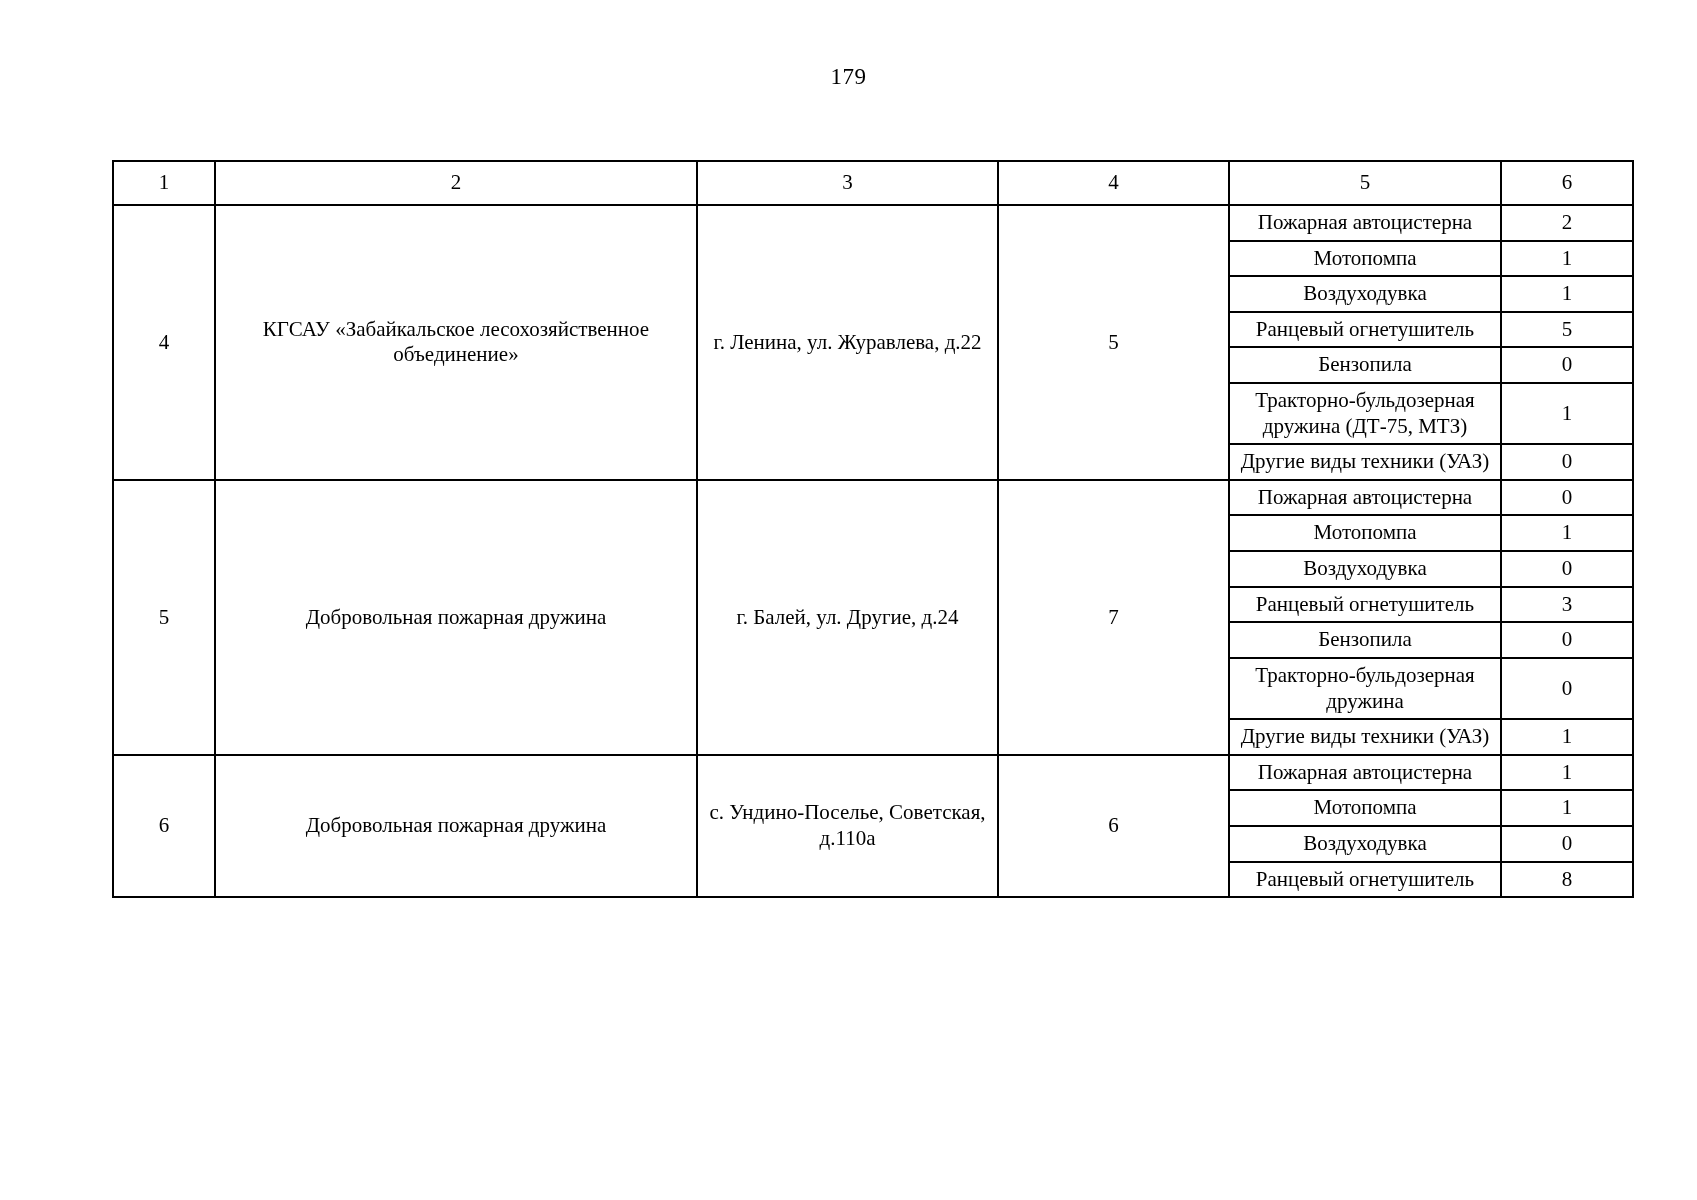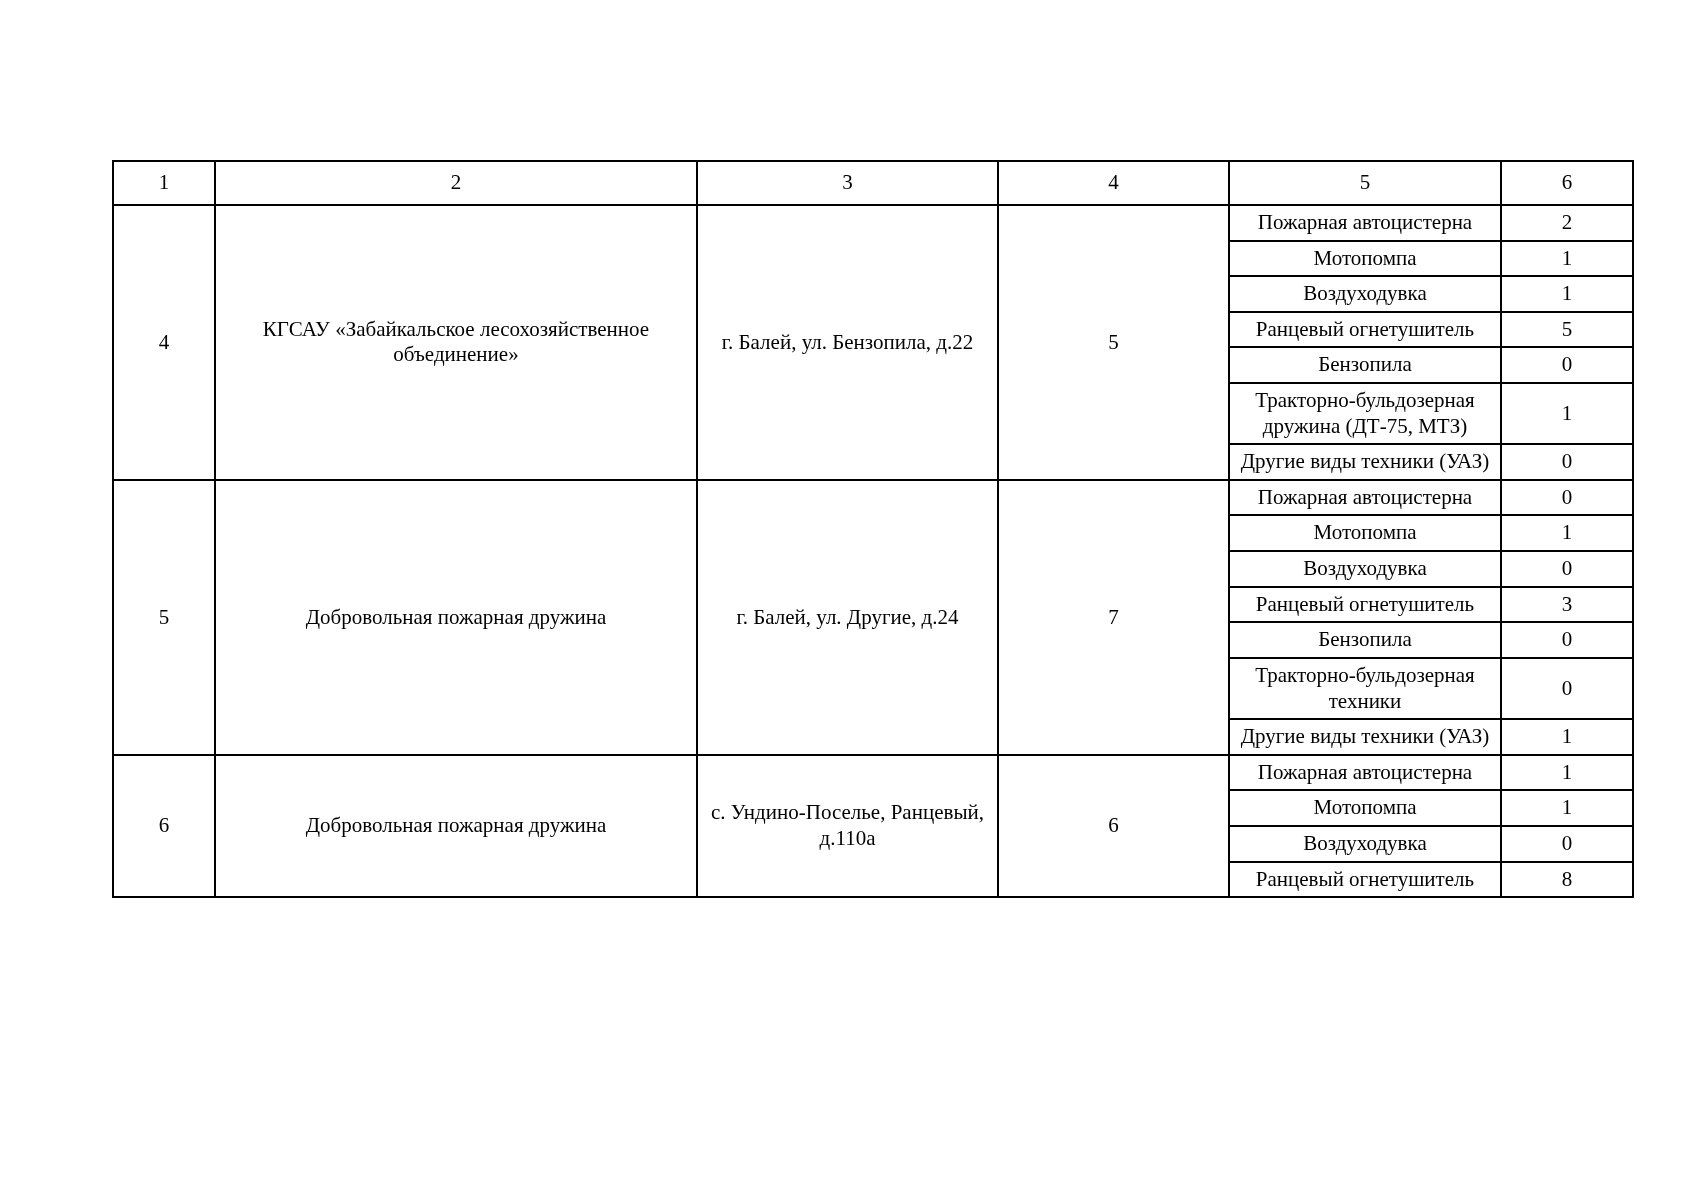--- a/index.html
+++ b/index.html
@@ -54,37 +54,38 @@
   .col4 { width: 217px; }
   .col5 { width: 258px; }
   .col6 { width: 118px; }
   td.eq-label { padding: 4px 6px; }
   td.eq-count { padding: 4px 6px; }
 </style>
 </head>
 <body>
 
 <div class="page">
+  <div class="page-number">179</div>
 
   <table class="doc-table">
     <thead>
       <tr id="header-row">
           <th class="col1">1</th>
           <th class="col2">2</th>
           <th class="col3">3</th>
           <th class="col4">4</th>
           <th class="col5">5</th>
           <th class="col6">6</th>
         </tr>
     </thead>
     <tbody id="table-body">
         <tr>
           <td rowspan="7" class="col1 main-cell">4</td>
           <td rowspan="7" class="col2 main-cell">КГСАУ «Забайкальское лесохозяйственное объединение»</td>
-          <td rowspan="7" class="col3 main-cell">г. Балей, ул. Бензопила, д.22</td>
+          <td rowspan="7" class="col3 main-cell">г. Ленина, ул. Журавлева, д.22</td>
           <td rowspan="7" class="col4 main-cell">5</td>
           <td class="col5 eq-label">Пожарная автоцистерна</td>
           <td class="col6 eq-count">2</td>
         </tr>
         <tr>
           <td class="col5 eq-label">Мотопомпа</td>
           <td class="col6 eq-count">1</td>
         </tr>
         <tr>
           <td class="col5 eq-label">Воздуходувка</td>
@@ -124,31 +125,31 @@
         </tr>
         <tr>
           <td class="col5 eq-label">Ранцевый огнетушитель</td>
           <td class="col6 eq-count">3</td>
         </tr>
         <tr>
           <td class="col5 eq-label">Бензопила</td>
           <td class="col6 eq-count">0</td>
         </tr>
         <tr>
-          <td class="col5 eq-label">Тракторно-бульдозерная техники</td>
+          <td class="col5 eq-label">Тракторно-бульдозерная дружина</td>
           <td class="col6 eq-count">0</td>
         </tr>
         <tr>
           <td class="col5 eq-label">Другие виды техники (УАЗ)</td>
           <td class="col6 eq-count">1</td>
         </tr>
         <tr>
           <td rowspan="4" class="col1 main-cell">6</td>
           <td rowspan="4" class="col2 main-cell">Добровольная пожарная дружина</td>
-          <td rowspan="4" class="col3 main-cell">с. Ундино-Поселье, Ранцевый, д.110а</td>
+          <td rowspan="4" class="col3 main-cell">с. Ундино-Поселье, Советская, д.110а</td>
           <td rowspan="4" class="col4 main-cell">6</td>
           <td class="col5 eq-label">Пожарная автоцистерна</td>
           <td class="col6 eq-count">1</td>
         </tr>
         <tr>
           <td class="col5 eq-label">Мотопомпа</td>
           <td class="col6 eq-count">1</td>
         </tr>
         <tr>
           <td class="col5 eq-label">Воздуходувка</td>

